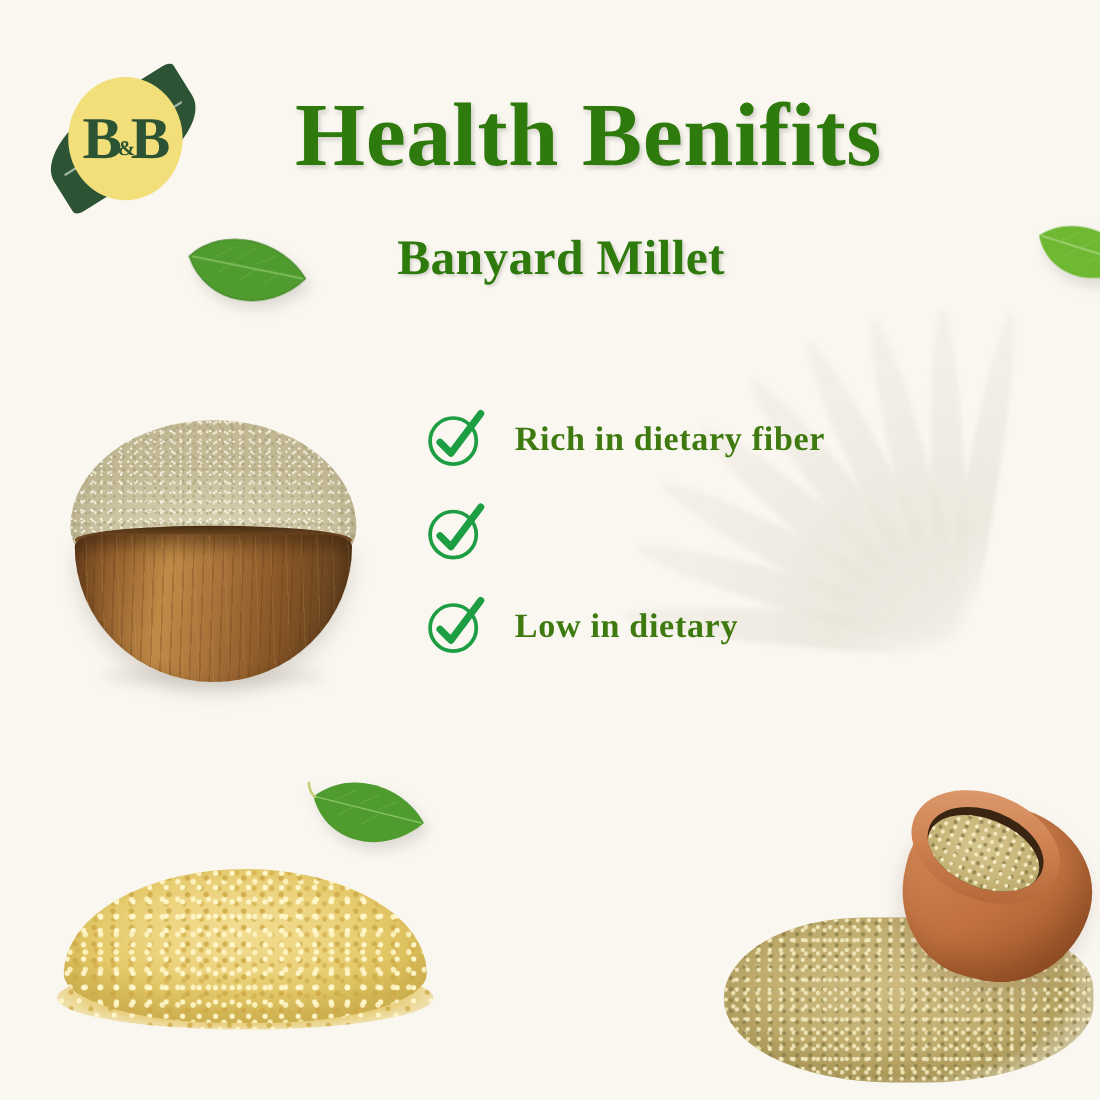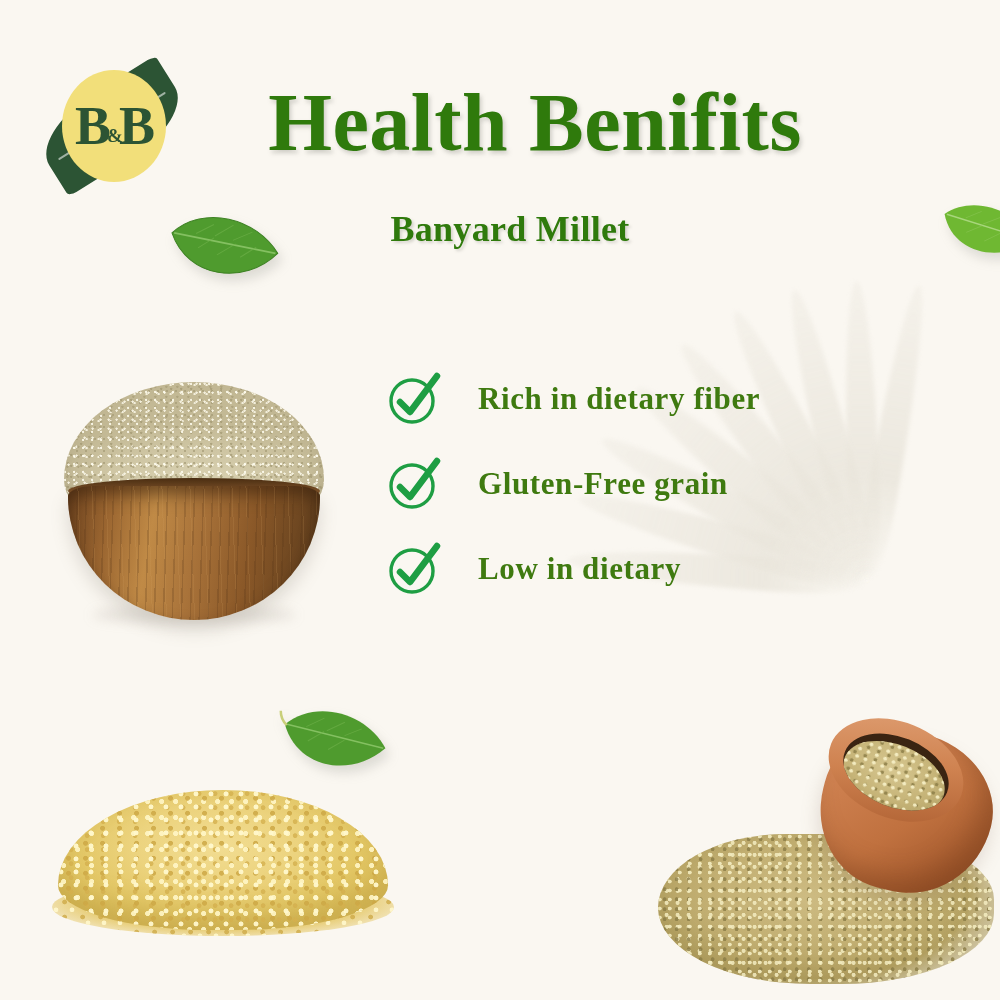--- a/index.html
+++ b/index.html
@@ -117,21 +117,21 @@
     white-space: nowrap;
   }
   .subtitle {
     position: absolute;
     left: 0; right: 0;
     top: 208px;
     text-align: center;
     padding-left: 20px;
     color: #2f7a0c;
     font-family: "Liberation Serif", serif;
-    font-size: 36px;
+    font-size: 45px;
     font-weight: 700;
     letter-spacing: 0.3px;
     text-shadow: 2px 2px 3px rgba(130,130,120,0.30);
     white-space: nowrap;
   }
 
   
   .benefits {
     position: absolute;
     left: 386px;
@@ -144,21 +144,21 @@
     height: 85px;
   }
   .check-icon {
     width: 52px;
     height: 52px;
     flex: 0 0 52px;
     position: relative;
   }
   .check-icon svg { display: block; width: 52px; height: 52px; overflow: visible; }
   .benefit-label {
-    margin-left: 40px;
+    margin-left: 30px;
     color: #3f7a10;
     font-family: "Liberation Serif", serif;
     font-size: 31px;
     font-weight: 700;
     letter-spacing: 0.6px;
     white-space: nowrap;
   }
 
   
   .leaf {
@@ -426,21 +426,20 @@
       <span class="benefit-label">Rich in dietary fiber</span>
     </div>
 
     <div class="benefit-row">
       <span class="check-icon">
         <svg viewBox="0 0 52 52">
           <circle cx="26" cy="28" r="21" fill="none" stroke="#1e9e43" stroke-width="3.4"></circle>
           <path d="M14 29 L24 39 L51 3" fill="none" stroke="#1e9e43" stroke-width="6.5" stroke-linecap="round" stroke-linejoin="round"></path>
         </svg>
       </span>
-      <span class="benefit-label">Gluten-Free grain</span>
     </div>
 
     <div class="benefit-row">
       <span class="check-icon">
         <svg viewBox="0 0 52 52">
           <circle cx="26" cy="28" r="21" fill="none" stroke="#1e9e43" stroke-width="3.4"></circle>
           <path d="M14 29 L24 39 L51 3" fill="none" stroke="#1e9e43" stroke-width="6.5" stroke-linecap="round" stroke-linejoin="round"></path>
         </svg>
       </span>
       <span class="benefit-label">Low in dietary</span>

